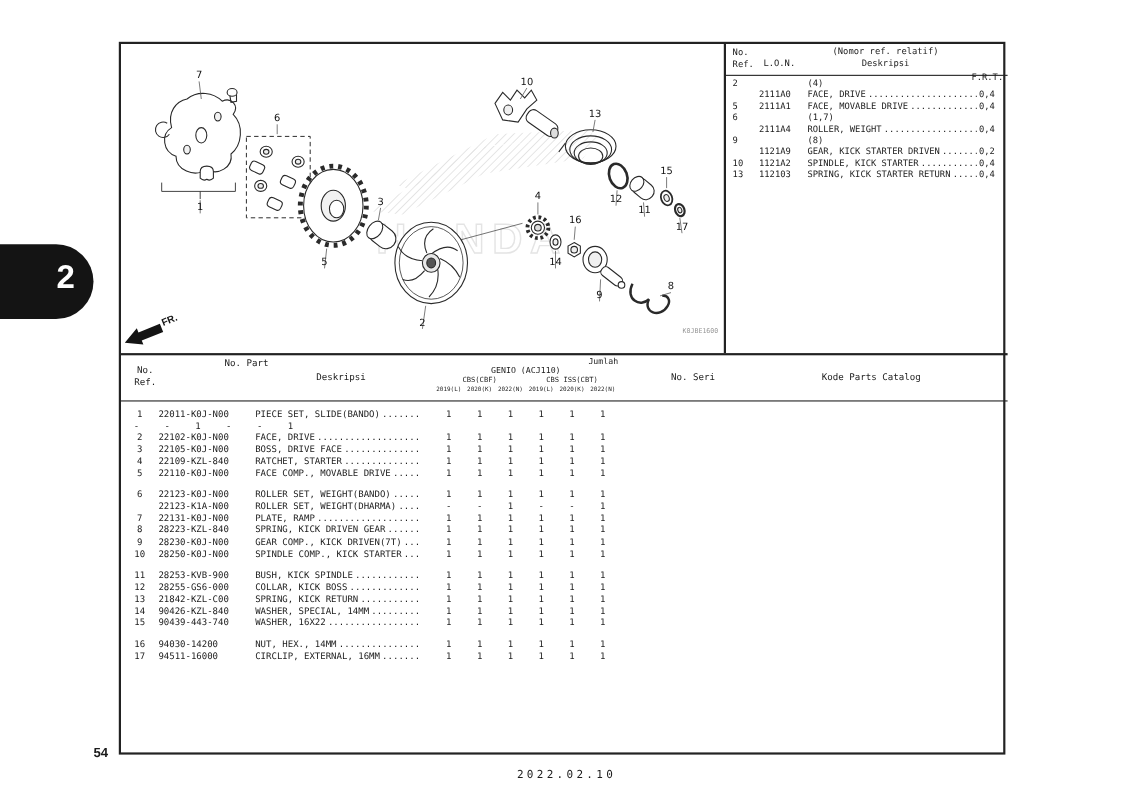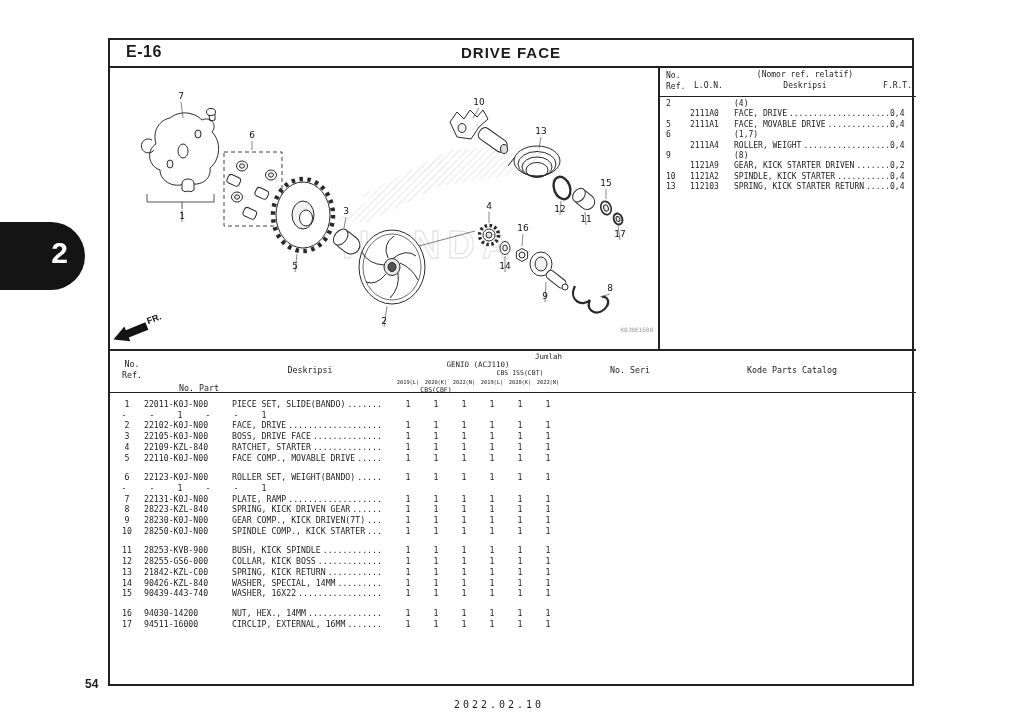--- a/index.html
+++ b/index.html
@@ -17,76 +17,72 @@
   .diag-code{position:absolute;left:455px;top:258px;width:88px;text-align:right;font-size:6px;color:#979797;font-family:"DejaVu Sans Mono",monospace;}
   .callout{font-family:"DejaVu Sans",sans-serif;font-size:9px;fill:#111;}
   .leader{stroke:#555;stroke-width:.7;}
   
   .reft{position:absolute;left:550px;top:0;width:256px;font-family:"DejaVu Sans Mono",monospace;font-size:8px;}
   .reft-head{position:relative;height:28px;border-bottom:1.4px solid #222;}
   .rh-noref{position:absolute;left:6px;top:2px;line-height:11px;}
   .rh-lon{position:absolute;left:34px;top:13px;}
   .rh-rel{position:absolute;left:72px;top:2px;width:146px;text-align:center;}
   .rh-desk{position:absolute;left:72px;top:13px;width:146px;text-align:center;}
-  .rh-frt{position:absolute;right:4px;top:13px;}
+  .rh-frt{position:absolute;right:4px;top:26px;}
   .ref-rows{padding-top:2px;}
   .ref-row{display:flex;line-height:10.4px;padding:0 4px 0 6px;}
   .rr-ref{width:24px;}
   .rr-lon{width:44px;}
   .rr-desc{white-space:pre;}
   .rr-dots{flex:1;overflow:hidden;white-space:nowrap;margin:0 2px;}
   .rr-dots::after{content:"............................................................";}
   .rr-frt{width:22px;text-align:left;}
   
   .pt-header{position:absolute;left:0;top:281px;width:806px;height:44px;border-top:2px solid #222;border-bottom:1.6px solid #222;box-sizing:border-box;font-family:"DejaVu Sans Mono",monospace;font-size:8.3px;}
   .ph{position:absolute;text-align:center;}
   .ph-noref{left:0;width:44px;top:8px;line-height:11px;}
-  .ph-nopart{left:44px;width:90px;top:32px;}
+  .ph-nopart{left:44px;width:90px;top:2px;text-align:right;}
   .ph-desk{left:140px;width:120px;top:14px;}
   .ph-jumlah{left:284px;width:168px;top:1px;font-size:7.5px;text-align:right;}
   .ph-model{left:284px;width:168px;top:9px;font-size:7.5px;}
-  .ph-cbs1{left:284px;width:84px;top:18px;font-size:6.5px;margin-top:17px;}
+  .ph-cbs1{left:284px;width:84px;top:18px;font-size:6.5px;}
   .ph-cbs2{left:368px;width:84px;top:18px;font-size:6.5px;}
   .ph-years{left:284px;width:168px;top:28px;display:flex;}
   .ph-years span{width:28px;text-align:center;font-size:5.4px;}
   .ph-seri{left:470px;width:100px;top:14px;}
   .ph-kode{left:600px;width:164px;top:14px;}
   .pt-rows{position:absolute;left:0;top:331px;width:806px;font-family:"DejaVu Sans Mono",monospace;font-size:8.2px;}
   .p-row{display:flex;line-height:10.7px;}
   .p-row.gap{margin-top:9px;}
   .pr-left{display:flex;width:284px;box-sizing:border-box;}
   .pr-ref{width:34px;text-align:center;}
   .pr-part{width:88px;}
   .pr-desc{white-space:pre;}
   .pr-dots{flex:1;overflow:hidden;white-space:nowrap;margin:0 14px 0 2px;}
   .pr-dots::after{content:"............................................................";}
   .pr-qty{width:28px;text-align:center;}
   
   .tab2{position:absolute;left:0;top:222px;width:85px;height:68px;background:#141414;border-radius:0 34px 34px 0;color:#fff;}
   .tab2 span{position:absolute;right:17px;top:14px;font-size:30px;font-weight:bold;font-family:"Liberation Sans",sans-serif;}
   .pageno{position:absolute;left:85px;top:677px;font-size:12px;font-weight:bold;}
-  .footdate{position:absolute;left:96px;top:699px;width:806px;text-align:center;font-family:"DejaVu Sans Mono",monospace;font-size:10px;letter-spacing:3px;}
+  .footdate{position:absolute;left:112px;top:699px;width:806px;text-align:center;font-family:"DejaVu Sans Mono",monospace;font-size:10px;letter-spacing:3px;}
   .wm-text{font-family:"Liberation Sans",sans-serif;}
 </style>
 </head>
 <body>
 
 <div class="tab2">
   <span>2</span>
 </div>
 
 <div class="pageno">54</div>
 <div class="footdate">2022.02.10</div>
 
 <div class="frame">
 
-  <div class="hdr">
-    <div class="hdr-code">E-16</div>
-    <div class="hdr-title">DRIVE FACE</div>
-  </div>
 
   <div class="region">
     <div class="vdiv"></div>
 
     <div class="diagram">
       <svg width="548" height="281" viewBox="0 0 548 281">
         <defs>
           <pattern id="hatch" width="5" height="5" patternTransform="rotate(45)" patternUnits="userSpaceOnUse">
             <line x1="0" y1="0" x2="0" y2="5" stroke="#dcdcdc" stroke-width="1.6"></line>
           </pattern>
@@ -456,20 +452,26 @@
             <span class="pr-dots"></span>
           </div>
           <span class="pr-qty">1</span>
           <span class="pr-qty">1</span>
           <span class="pr-qty">1</span>
           <span class="pr-qty">1</span>
           <span class="pr-qty">1</span>
           <span class="pr-qty">1</span>
         </div>
         <div class="p-row">
+          <div class="pr-left">
+            <span class="pr-ref"></span>
+            <span class="pr-part">22123-K1A-N00</span>
+            <span class="pr-desc">ROLLER SET, WEIGHT(DHARMA)</span>
+            <span class="pr-dots"></span>
+          </div>
           <span class="pr-qty">-</span>
           <span class="pr-qty">-</span>
           <span class="pr-qty">1</span>
           <span class="pr-qty">-</span>
           <span class="pr-qty">-</span>
           <span class="pr-qty">1</span>
         </div>
         <div class="p-row">
           <div class="pr-left">
             <span class="pr-ref">7</span>

